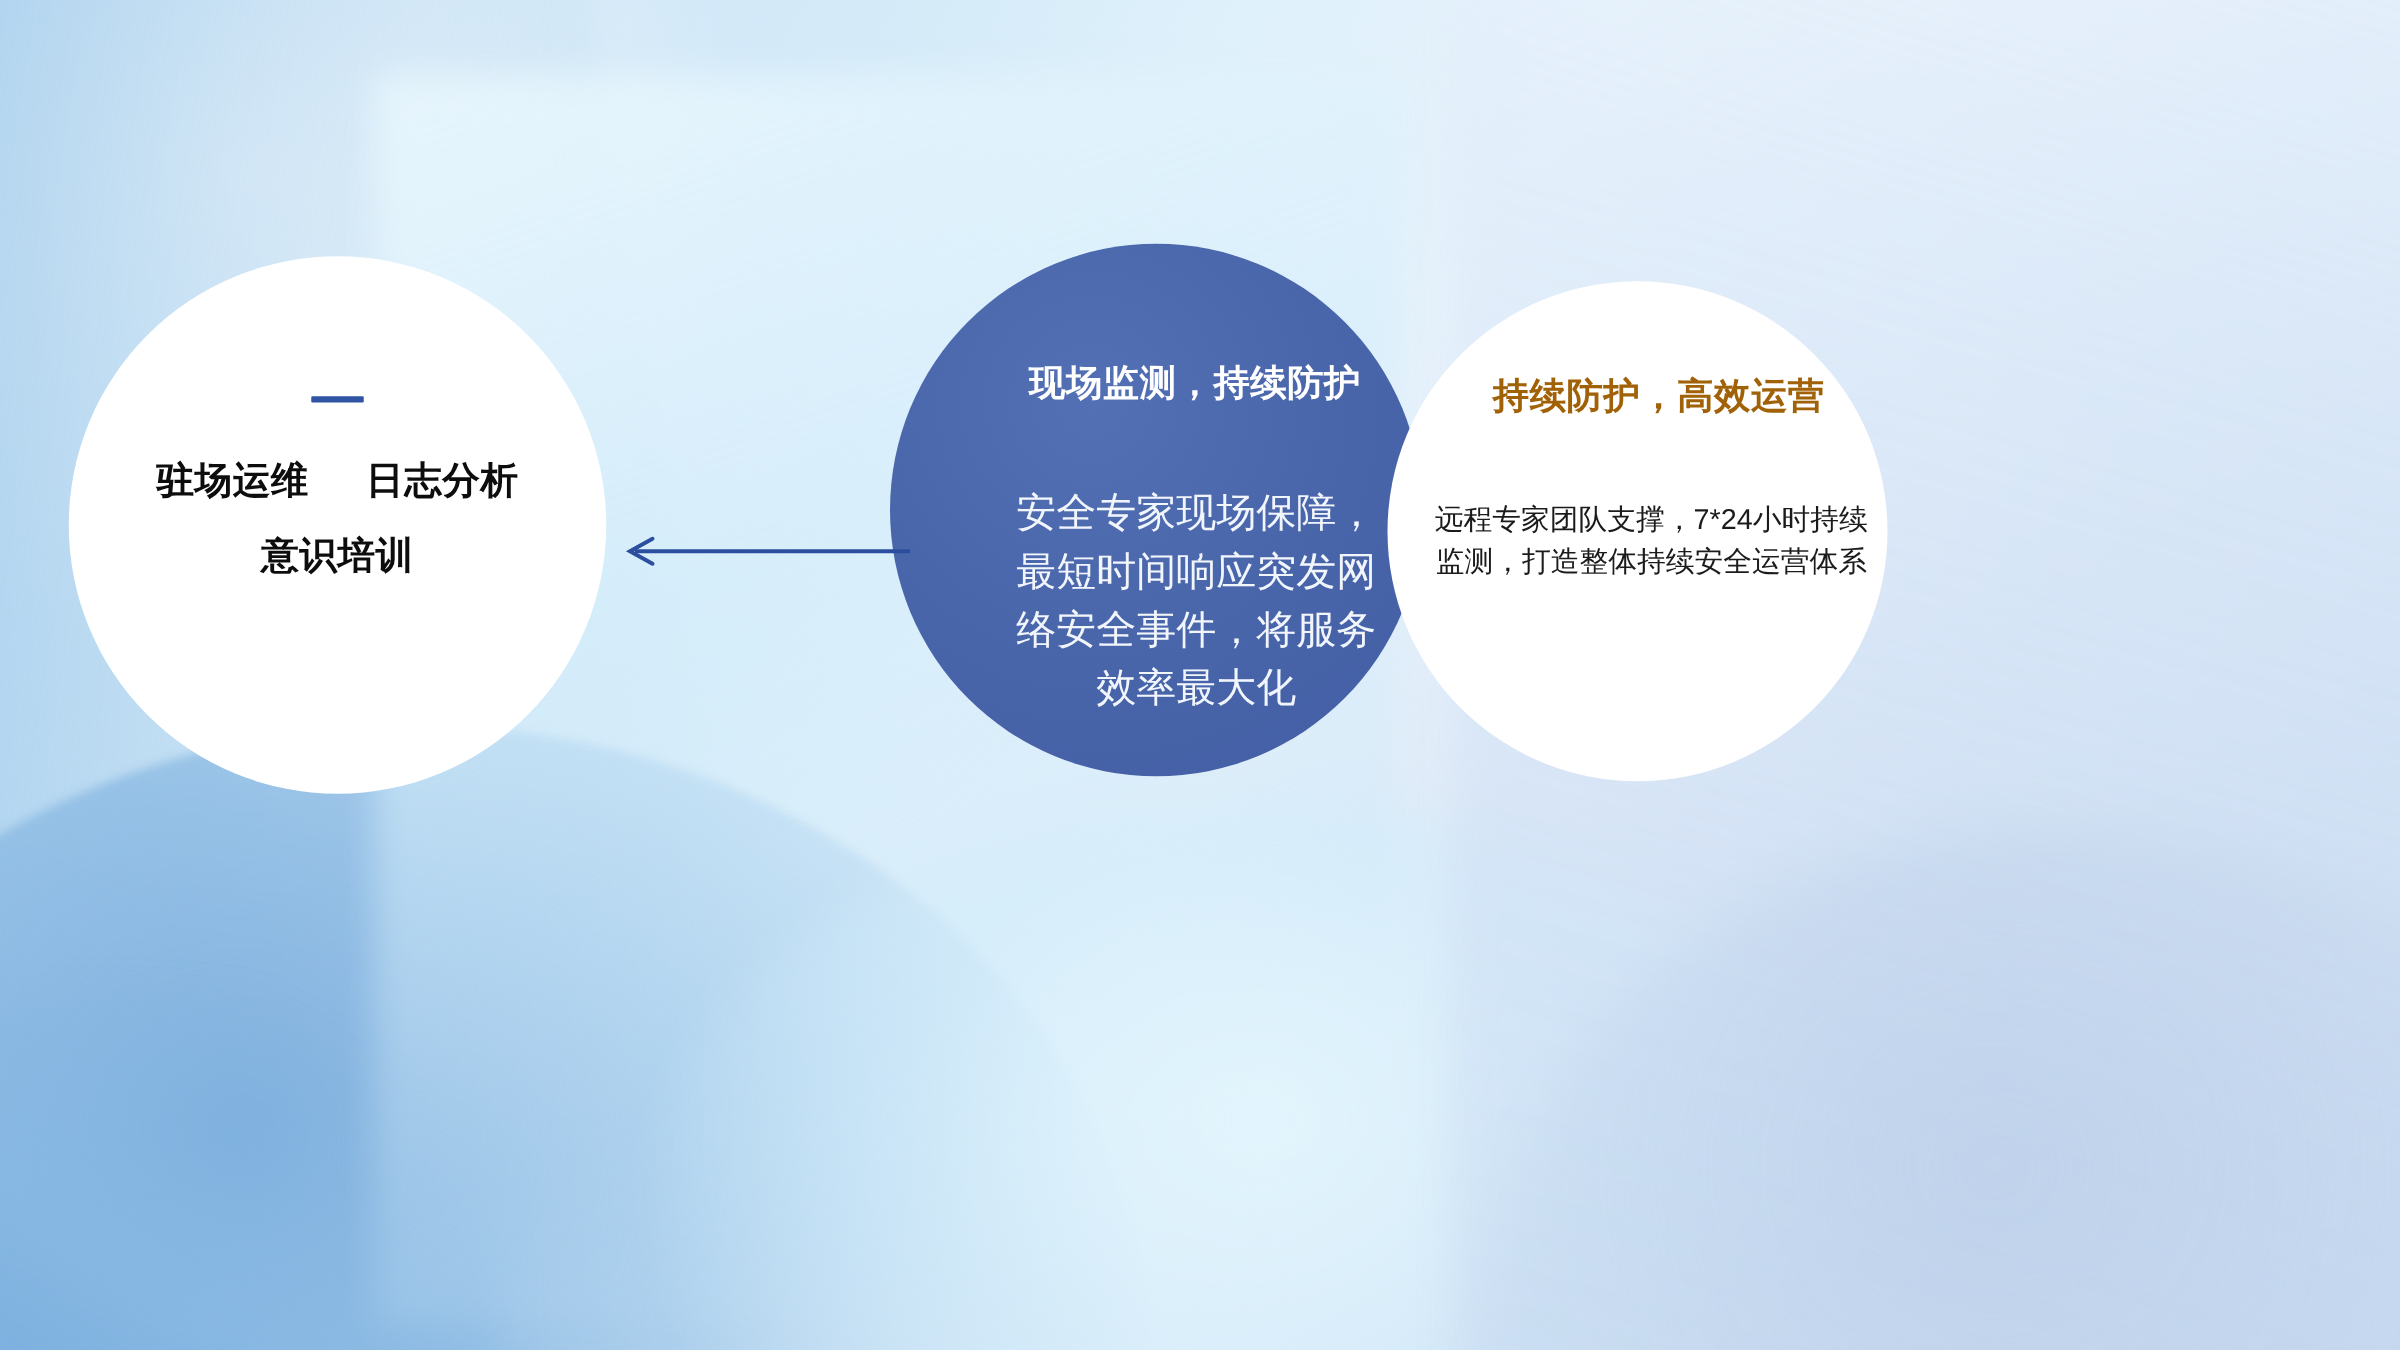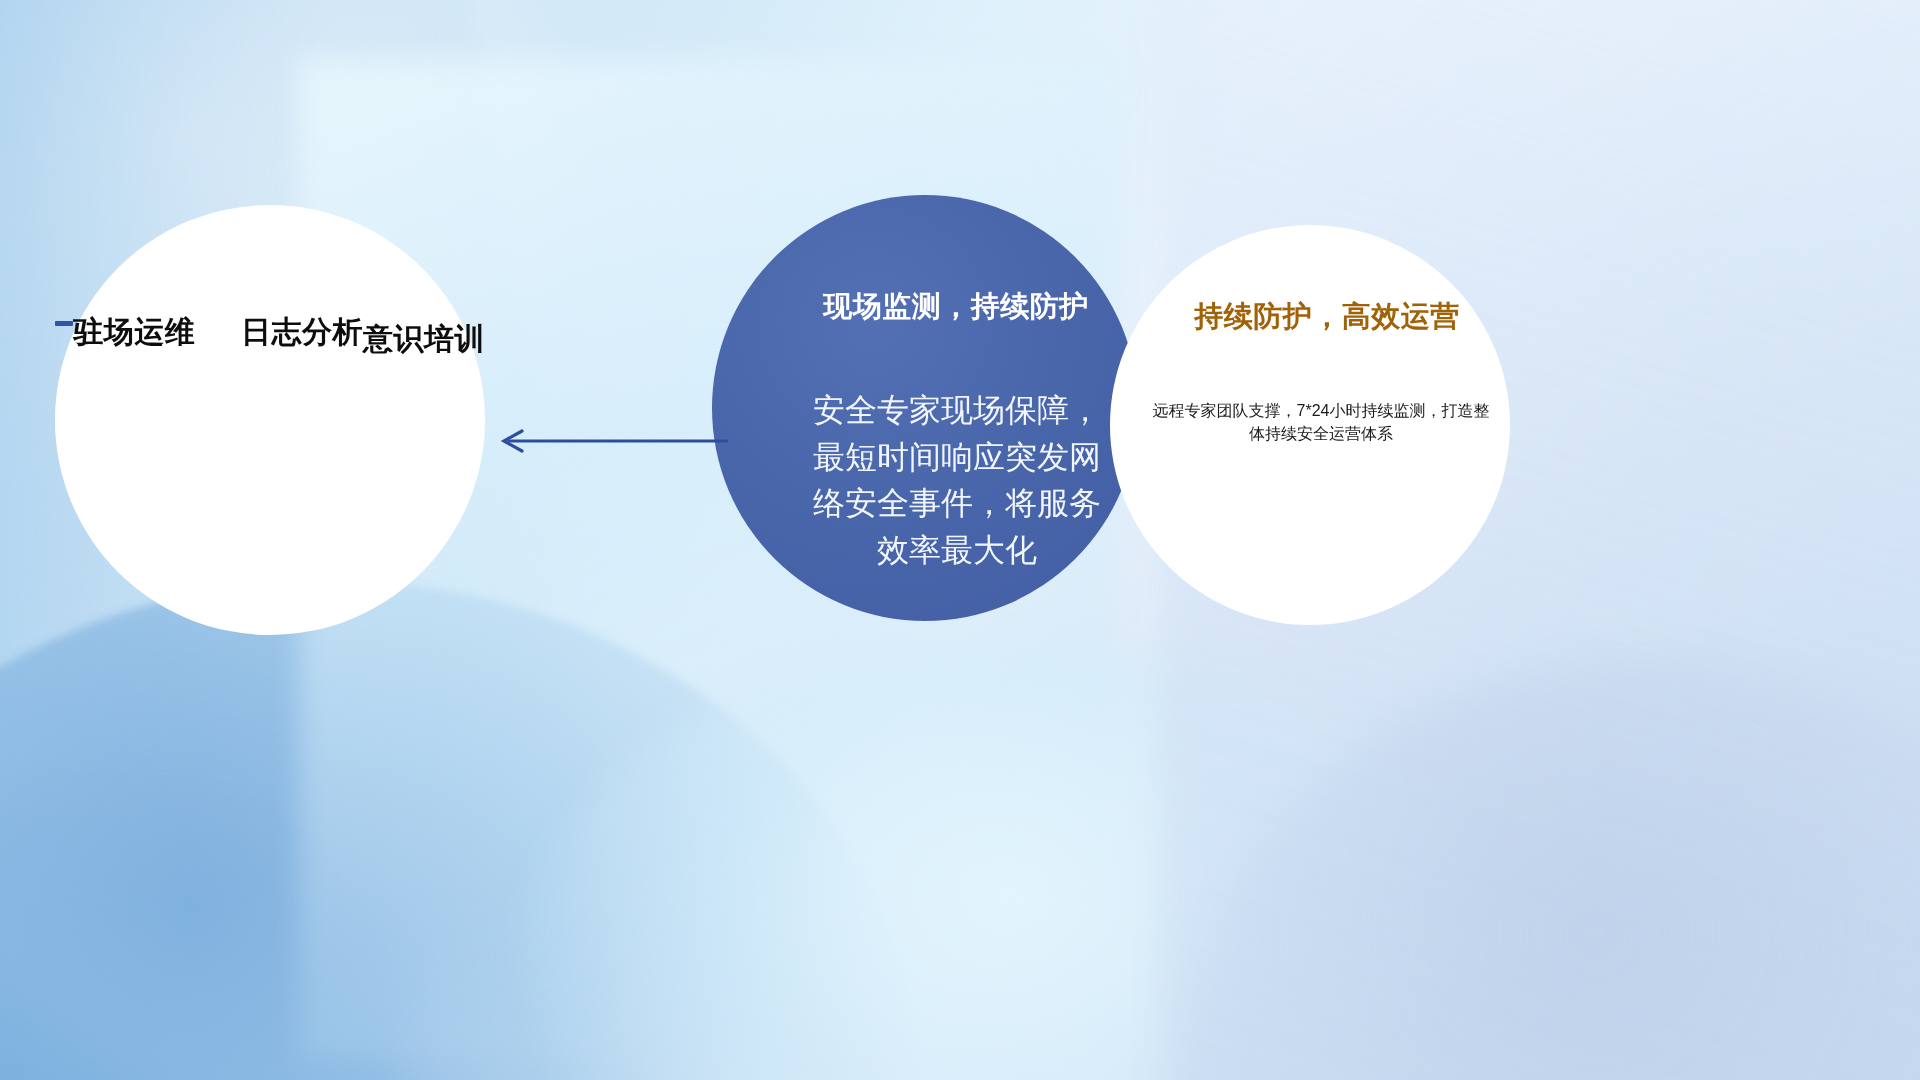--- a/index.html
+++ b/index.html
@@ -138,21 +138,21 @@
     top: 205px;
     width: 430px;
     height: 430px;
     background: #ffffff;
     z-index: 6;
   }
   .left-inner {
     width: 100%;
     padding-top: 112px;
     display: flex;
-    flex-direction: row;
+    flex-direction: column;
     align-items: center;
   }
   .left-dash {
     width: 42px;
     height: 5px;
     background: #2f55a4;
     border-radius: 1px;
     margin-bottom: 48px;
   }
   .left-line {
@@ -207,21 +207,21 @@
   .right-title {
     font-size: 29px;
     font-weight: 700;
     color: #a16207;
     letter-spacing: 0.5px;
     white-space: nowrap;
     margin-left: 34px;
   }
   .right-body {
     margin-top: 62px;
-    font-size: 16px;
+    font-size: 23px;
     line-height: 1.46;
     color: #1b1b1b;
     text-align: center;
     width: 350px;
     margin-left: 22px;
     font-weight: 400;
   }
 
   
   .arrow-svg {

